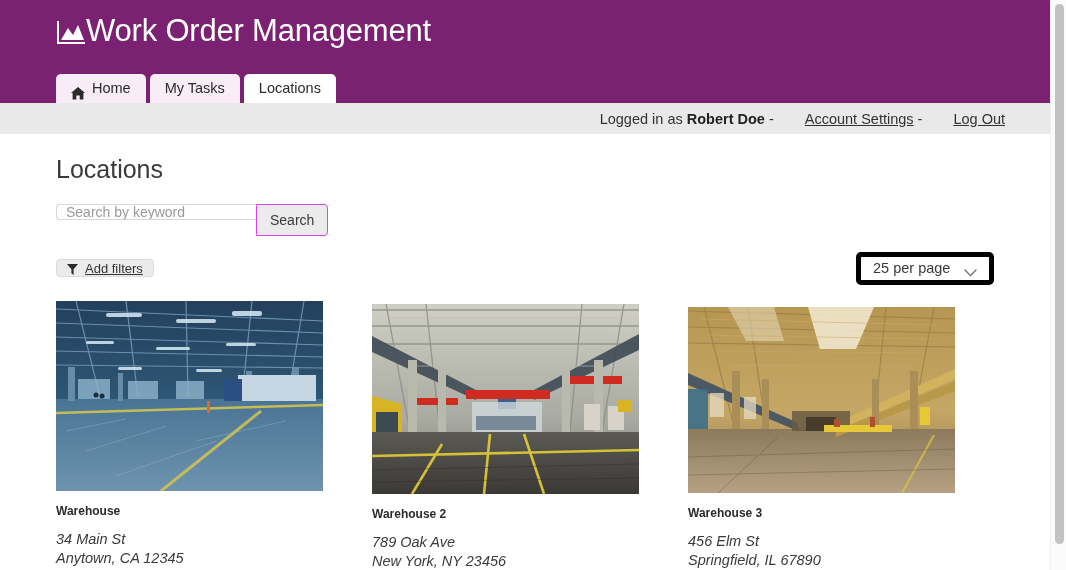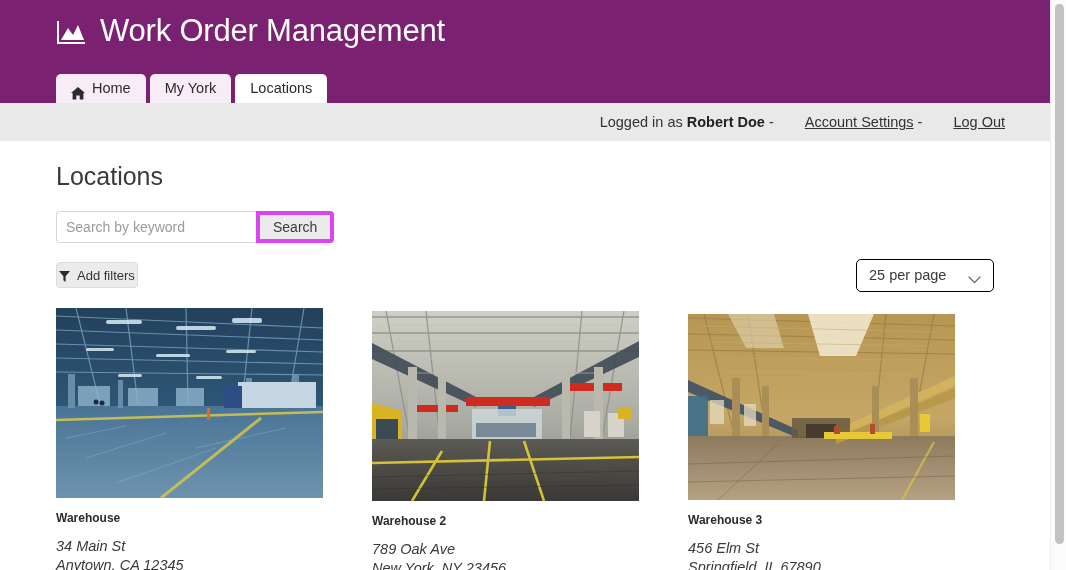--- a/index.html
+++ b/index.html
@@ -36,21 +36,20 @@
     height: 103px;
     background: #7b2172;
     padding: 0;
   }
   .brand {
     position: absolute;
     left: 56px;
     top: 14px;
     display: flex;
     align-items: center;
-    gap: 14px;
     color: #ffffff;
   }
   .brand-icon {
     display: block;
     width: 30px;
     height: 26px;
     margin-top: 6px;
   }
   .brand-title {
     font-size: 31px;
@@ -91,21 +90,21 @@
     display: inline-block;
     width: 14px;
     height: 13px;
     flex: 0 0 auto;
     position: relative;
     top: -1px;
   }
 
   
   .accountbar {
-    height: 38px;
+    height: 31px;
     background: #e9e9e9;
     display: flex;
     align-items: center;
     justify-content: flex-end;
     padding-right: 45px;
     font-size: 14.5px;
     color: #333333;
   }
   .accountbar .who { color: #333; }
   .accountbar .uname { font-weight: bold; color: #222; }
@@ -133,76 +132,77 @@
   
   .searchrow {
     display: flex;
     align-items: stretch;
     width: 240px;
     height: 32px;
     margin-bottom: 16px;
   }
   .search-input {
     flex: 1 1 auto;
-    height: 32px;
+    height: 16px;
     border: 1px solid #d7d7d7;
     border-right: none;
     border-radius: 4px 0 0 4px;
     padding: 0 9px;
     font-size: 14px;
     font-family: "Liberation Sans", sans-serif;
     color: #333;
     background: #ffffff;
     outline: none;
   }
   .search-input::placeholder { color: #9a9a9a; }
   .search-btn {
     height: 32px;
     padding: 0 13px;
-    border: 4px solid #d946ef;
+    border: 1px solid #d946ef;
     border-radius: 0 4px 4px 0;
     background: #ebebeb;
     font-size: 14px;
     font-family: "Liberation Sans", sans-serif;
     color: #3a3a3a;
     cursor: pointer;
     white-space: nowrap;
   }
 
   
   .controls {
     display: flex;
     align-items: center;
     justify-content: space-between;
     margin-bottom: 16px;
   }
   .filter-btn {
     display: inline-flex;
     align-items: center;
     gap: 7px;
-    height: 26px;
-    padding: 0 2px;
+    height: 18px;
+    padding: 0 10px;
     background: #ebebeb;
     border: 1px solid #dcdcdc;
     border-radius: 4px;
     font-size: 13px;
     color: #333333;
     cursor: pointer;
     white-space: nowrap;
+    text-decoration: underline;
   }
   .funnel-icon { display: block; width: 11px; height: 11px; }
 
   .perpage {
     display: inline-flex;
     align-items: center;
     justify-content: space-between;
     width: 138px;
     height: 33px;
     padding: 0 12px;
-    border: 1px solid #000000;
+    border: 5px solid #000000;
     border-radius: 5px;
     background: #ffffff;
     font-size: 14.5px;
     color: #3a3a3a;
     cursor: pointer;
   }
   .chevron-icon { display: block; width: 13px; height: 8px; }
 
   
   .grid {
@@ -285,21 +285,21 @@
       <div class="tabstrip">
         <div class="tab">
           <span class="home-icon">
             <svg viewBox="0 0 14 13" xmlns="http://www.w3.org/2000/svg" aria-hidden="true">
               <path d="M7 0 L0 6 L1.6 6 L1.6 12.4 L5.3 12.4 L5.3 8.4 L8.7 8.4 L8.7 12.4 L12.4 12.4 L12.4 6 L14 6 Z" fill="#2b2b2b"></path>
             </svg>
           </span>
           <span>Home</span>
         </div>
         <div class="tab">
-          <span>My York</span>
+          <span>My Tasks</span>
         </div>
         <div class="tab active">
           <span>Locations</span>
         </div>
       </div>
     </div>
 
     <div class="accountbar">
       <span class="who">Logged in as</span>&nbsp;<span class="uname">Robert Doe</span>
       <span class="sep">-</span>

